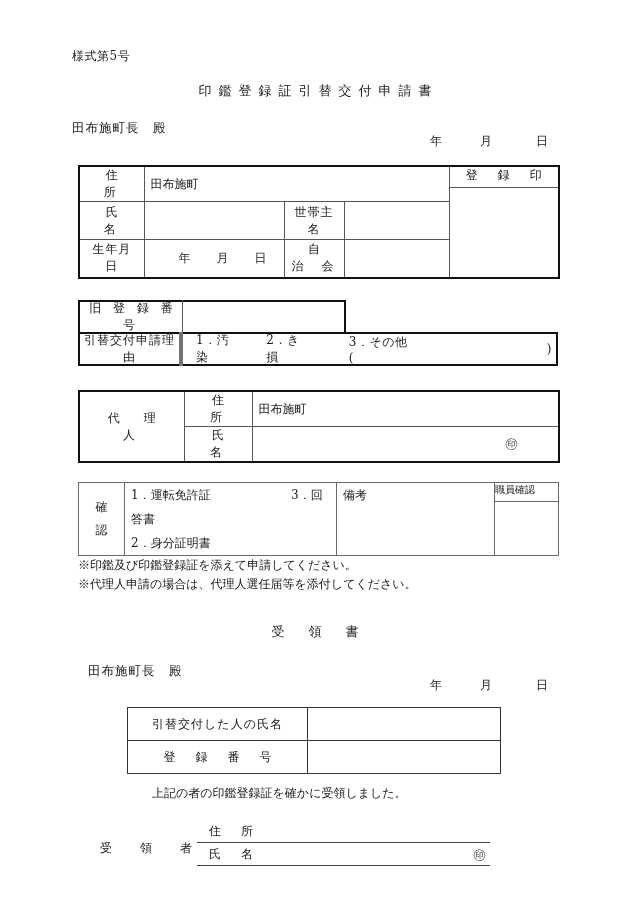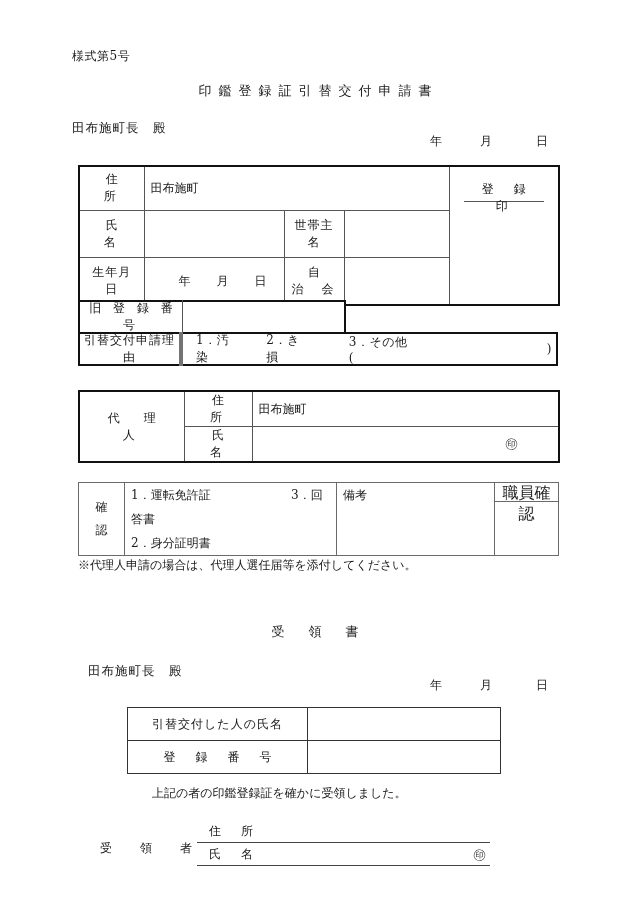--- a/index.html
+++ b/index.html
@@ -145,22 +145,21 @@
   #tbl-confirm .cf-label {
     text-align: center;
     line-height: 1.9;
     font-size: 12px;
     letter-spacing: 0;
   }
   .cf-items { font-size: 12px; line-height: 2.0; margin-top: 29px; }
   .cf-items .it1 { display: inline-block; width: 160px; }
   .remarks-cell { vertical-align: top !important; padding-top: 4px !important; }
   .staff-head {
-    text-align: center;
-    font-size: 16px;
+    font-size: 10px;
     letter-spacing: 0;
     height: 18px;
   }
 
   
   .notes {
     left: 78px; top: 556px;
     font-size: 12px;
     line-height: 1.55;
   }
@@ -254,21 +253,21 @@
         <col style="width:65px">
           <col style="width:140px">
           <col style="width:60px">
           <col style="width:105px">
           <col style="width:110px">
       </colgroup>
       <tbody>
           <tr class="r1">
         <td class="lbl">住　所</td>
         <td class="cell-val" colspan="3">田布施町</td>
-        <td rowspan="3" style="padding:14px;vertical-align:top">
+        <td rowspan="3" style="padding:0;vertical-align:top">
           <div class="seal-head" style="border-bottom:1px solid #555">登　録　印</div>
           <div style="height:88px"></div>
         </td>
       </tr>
       <tr class="r2">
         <td class="lbl">氏　名</td>
         <td class="cell-val"></td>
         <td class="lbl-tight">世帯主名</td>
         <td class="cell-val"></td>
       </tr>
@@ -360,20 +359,21 @@
         <td style="padding:0;vertical-align:top">
           <div class="staff-head" style="border-bottom:1px solid #6a6a6a">職員確認</div>
           <div style="height:38px"></div>
         </td>
       </tr>
     </tbody>
       </table>
   </div>
 
   <div class="abs notes">
+    <div>※印鑑及び印鑑登録証を添えて申請してください。</div>
     <div>※代理人申請の場合は、代理人選任届等を添付してください。</div>
   </div>
 
   <div class="abs" id="cut-line">
     
   </div>
 
   <div class="abs receipt-title">受領書</div>
   <div class="abs receipt-addressee">田布施町長　殿</div>
   <div class="abs receipt-date">

